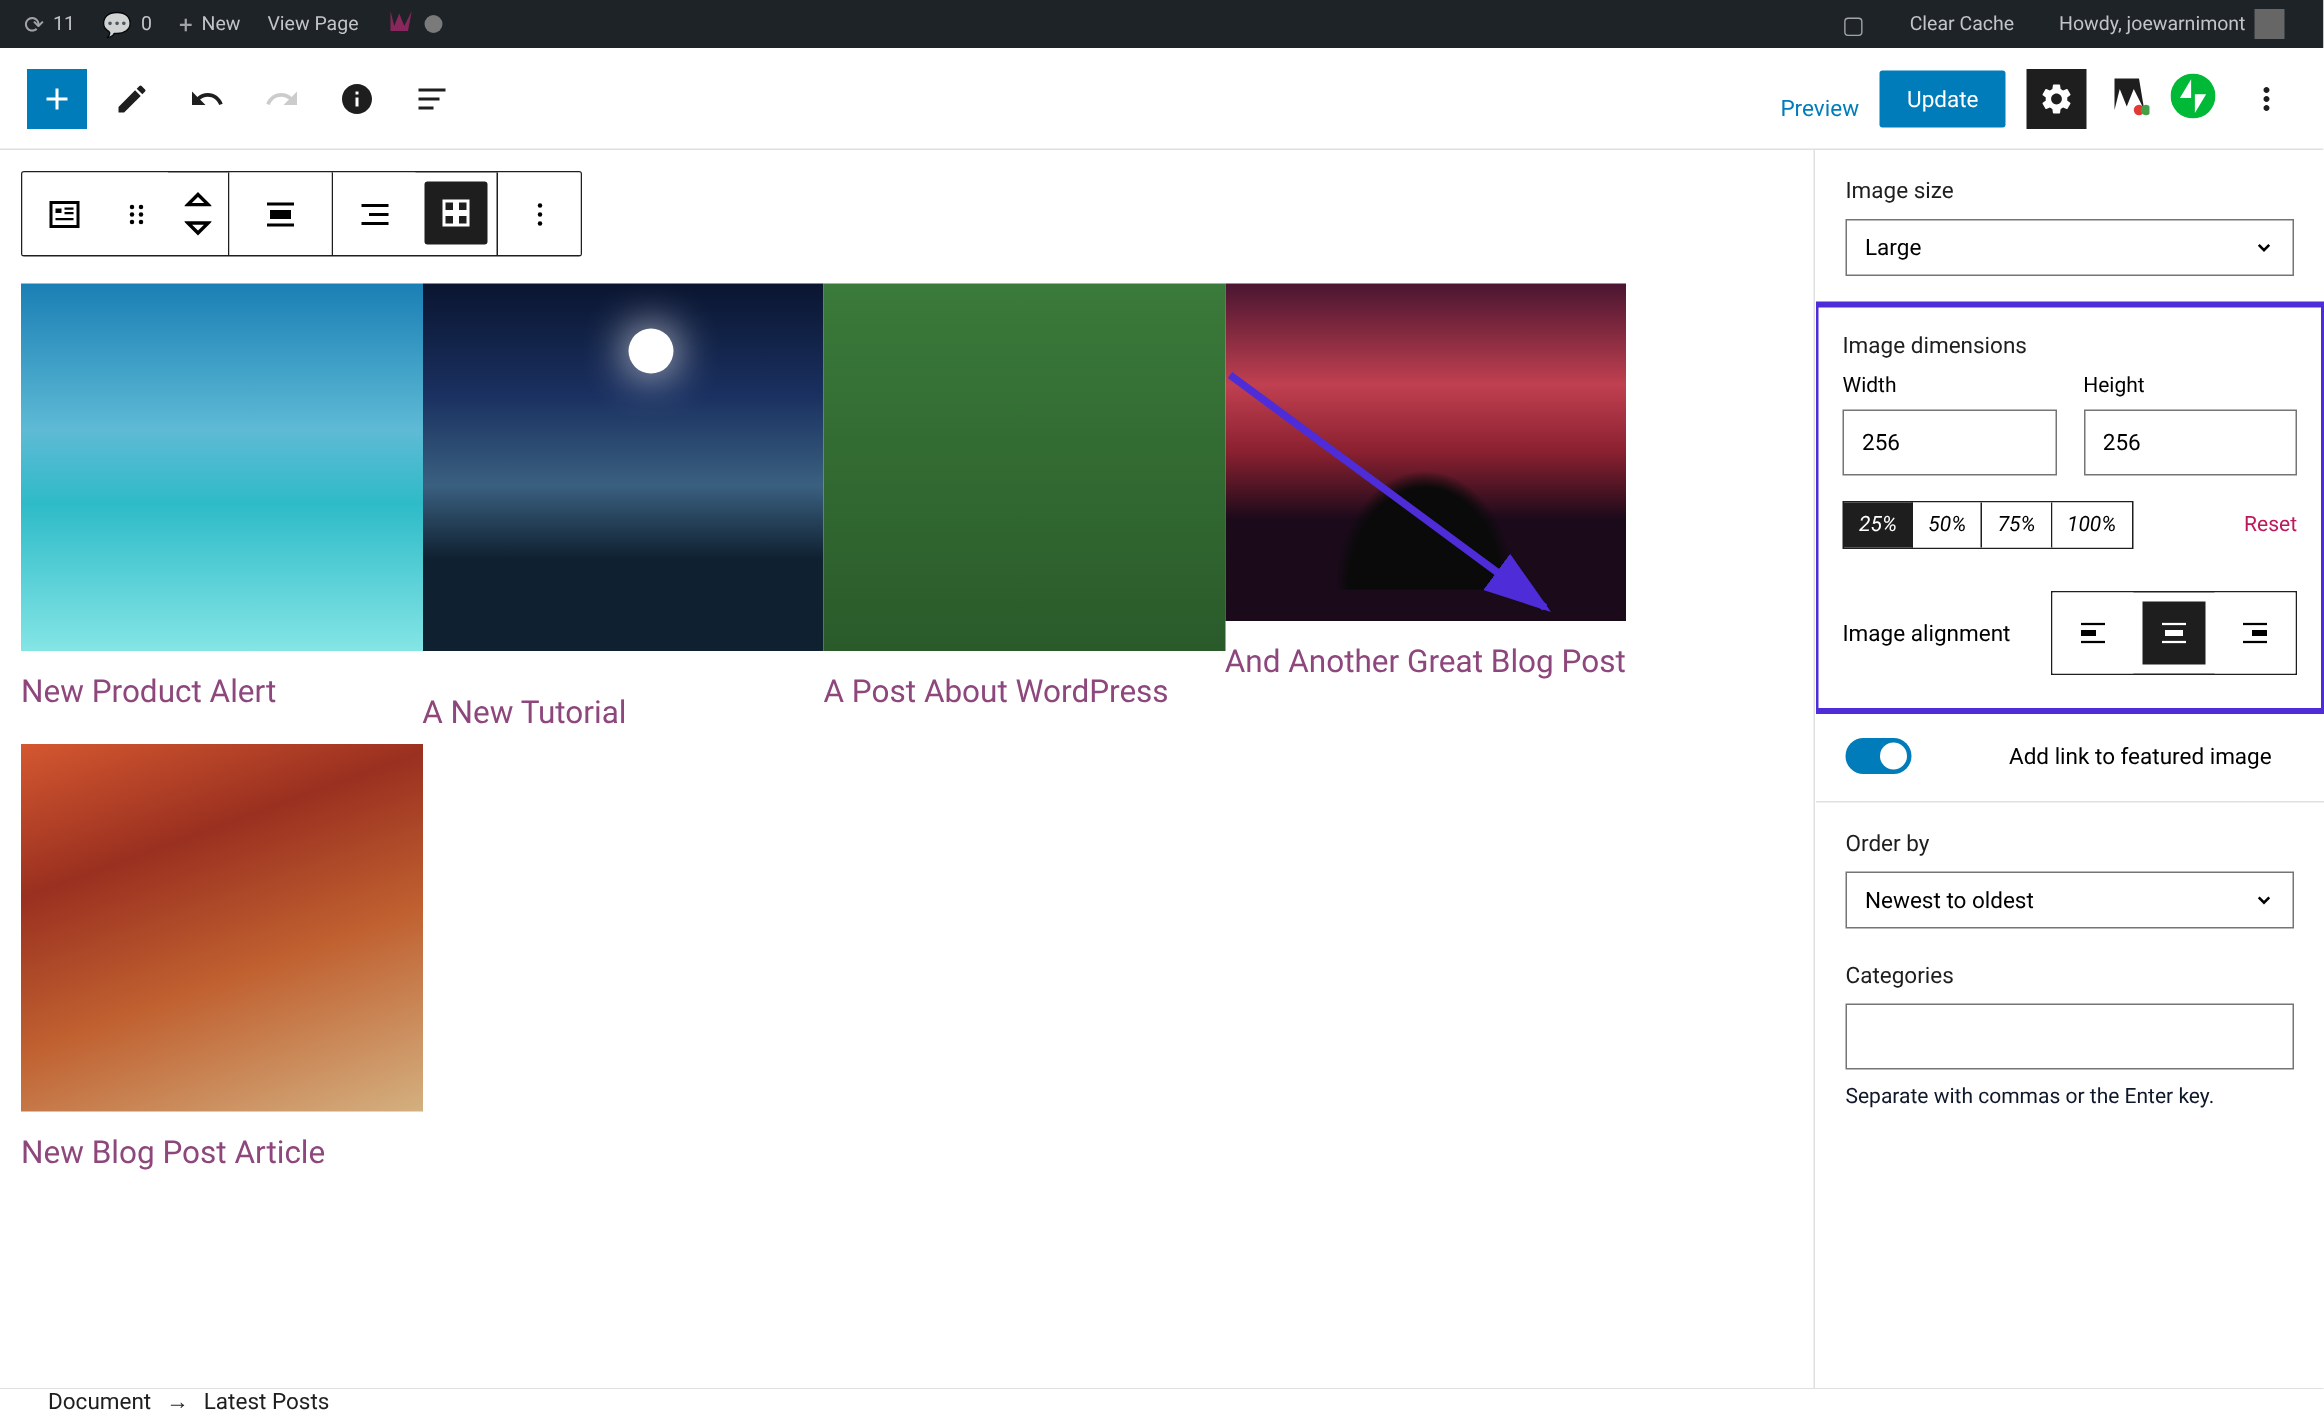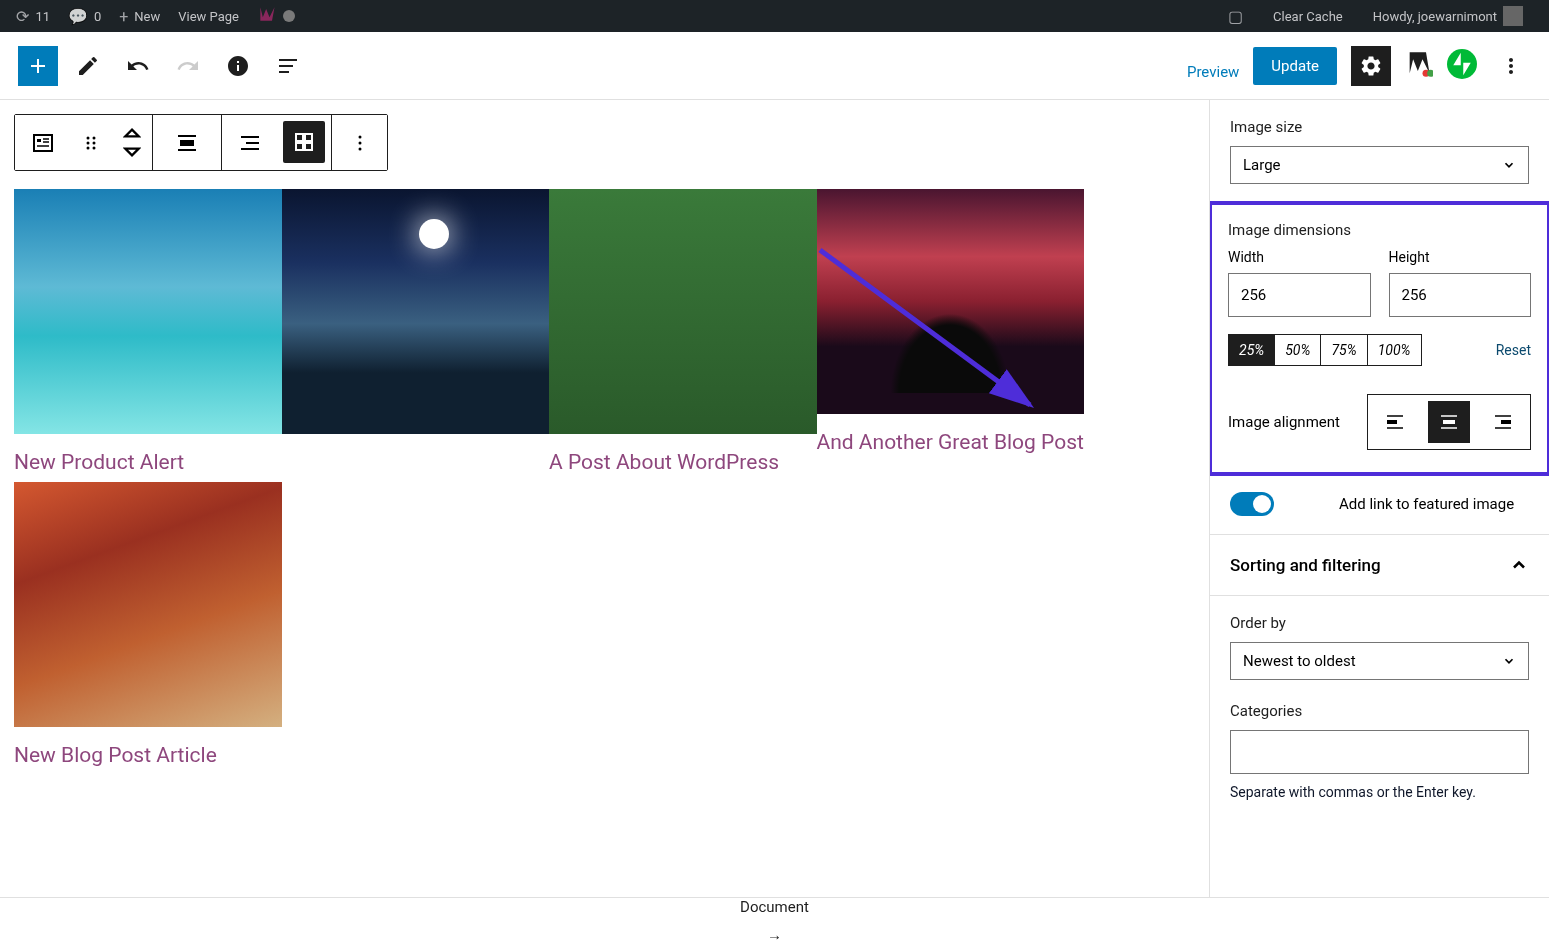--- a/index.html
+++ b/index.html
@@ -64,35 +64,35 @@
     .select-input { width: 100%; height: 38px; border: 1px solid #757575; padding: 0 12px; font-size: 15px; background: #fff; display: flex; align-items: center; justify-content: space-between; cursor: pointer; }
     .text-input { width: 100%; height: 44px; border: 1px solid #757575; padding: 0 12px; font-size: 15px; }
     .dim-row { display: flex; gap: 18px; margin-bottom: 17px; }
     .dim-col { flex: 1; }
     .dim-label { font-size: 14px; margin-bottom: 8px; display: block; }
     .percent-row { display: flex; align-items: center; gap: 0; margin-top: 14px; }
     .percent-btns { display: flex; border: 1px solid #1e1e1e; }
     .percent-btn { padding: 7px 10px; font-size: 14px; cursor: pointer; background: #fff; border-right: 1px solid #1e1e1e; font-style: italic; }
     .percent-btn:last-child { border-right: none; }
     .percent-btn.active { background: #1e1e1e; color: #fff; }
-    .reset-link { margin-left: auto; font-size: 14px; cursor: pointer; color: #0c4a6e; }
+    .reset-link { margin-left: auto; font-size: 14px; cursor: pointer; color: #be185d; }
     .align-row { display: flex; align-items: center; justify-content: space-between; margin-top: 28px; }
     .align-label { font-size: 15px; }
     .align-btns { display: flex; border: 1px solid #1e1e1e; }
     .align-btn { width: 54px; height: 54px; display: flex; align-items: center; justify-content: center; cursor: pointer; background: #fff; }
     .align-btn.active { background: #1e1e1e; margin: 6px; width: 42px; height: 42px; }
     .toggle-row { display: flex; align-items: center; gap: 18px; }
     .toggle { width: 44px; height: 24px; background: #007cba; border-radius: 12px; position: relative; cursor: pointer; }
     .toggle::after { content: ''; position: absolute; width: 18px; height: 18px; background: #fff; border-radius: 50%; top: 3px; right: 3px; }
     .accordion-header { display: flex; justify-content: space-between; align-items: center; cursor: pointer; padding: 20px; border-bottom: 1px solid #e0e0e0; }
     .accordion-title { font-size: 17px; font-weight: 500; }
     .help-text { font-size: 14px; color: #0f172a; margin-top: 10px; }
     
     
-    .footer-crumb { position: absolute; bottom: 0; left: 0; right: 0; height: 44px; border-top: 1px solid #e0e0e0; padding: 0 32px; display: flex; align-items: center; font-size: 15px; color: #1e1e1e; gap: 10px; background: #fff; flex-direction: column; }
+    .footer-crumb { position: absolute; bottom: 0; left: 0; right: 0; height: 16px; border-top: 1px solid #e0e0e0; padding: 0 32px; display: flex; align-items: center; font-size: 15px; color: #1e1e1e; gap: 10px; background: #fff; }
     
     ::-webkit-scrollbar { width: 18px; }
     ::-webkit-scrollbar-track { background: #f1f1f1; }
     ::-webkit-scrollbar-thumb { background: #c1c1c1; }
   </style>
 </head>
 <body>
 
 <div class="admin-bar">
   <div class="admin-bar-left">
@@ -272,20 +272,21 @@
     </div>
     
     
     <div class="posts-grid">
       <div class="post-item">
         <div class="post-image img-1"></div>
         <div class="post-title">New Product Alert</div>
       </div>
       <div class="post-item">
         <div class="post-image img-3"></div>
+        <div class="post-title" style="padding-top:30px">A New Tutorial</div>
       </div>
       <div class="post-item">
         <div class="post-image img-4"></div>
         <div class="post-title">A Post About WordPress</div>
       </div>
       <div class="post-item">
         <div class="post-image img-6" style="height:225px"></div>
         <div class="post-title">And Another Great Blog Post</div>
       </div>
       <div class="post-item">
@@ -368,26 +369,20 @@
       </div>
     </div>
 
     <div class="sidebar-section">
       <div class="toggle-row">
         <div class="toggle"></div>
         <span style="font-size:15px;margin-left:47px;">Add link to featured image</span>
       </div>
     </div>
 
-    <div class="accordion-header">
-      <span class="accordion-title">Sorting and filtering</span>
-      <svg width="20" height="20" viewBox="0 0 16 16">
-          <path d="M4 10l4-4 4 4" fill="none" stroke="currentColor" stroke-width="2"></path>
-        </svg>
-    </div>
 
     <div class="sidebar-section" style="border-bottom:none">
       <div class="section-label">Order by</div>
       <div class="select-input">
         <span>Newest to oldest</span>
         <svg width="14" height="14" viewBox="0 0 16 16">
             <path d="M4 6l4 4 4-4" fill="none" stroke="currentColor" stroke-width="2"></path>
           </svg>
       </div>
     </div>

